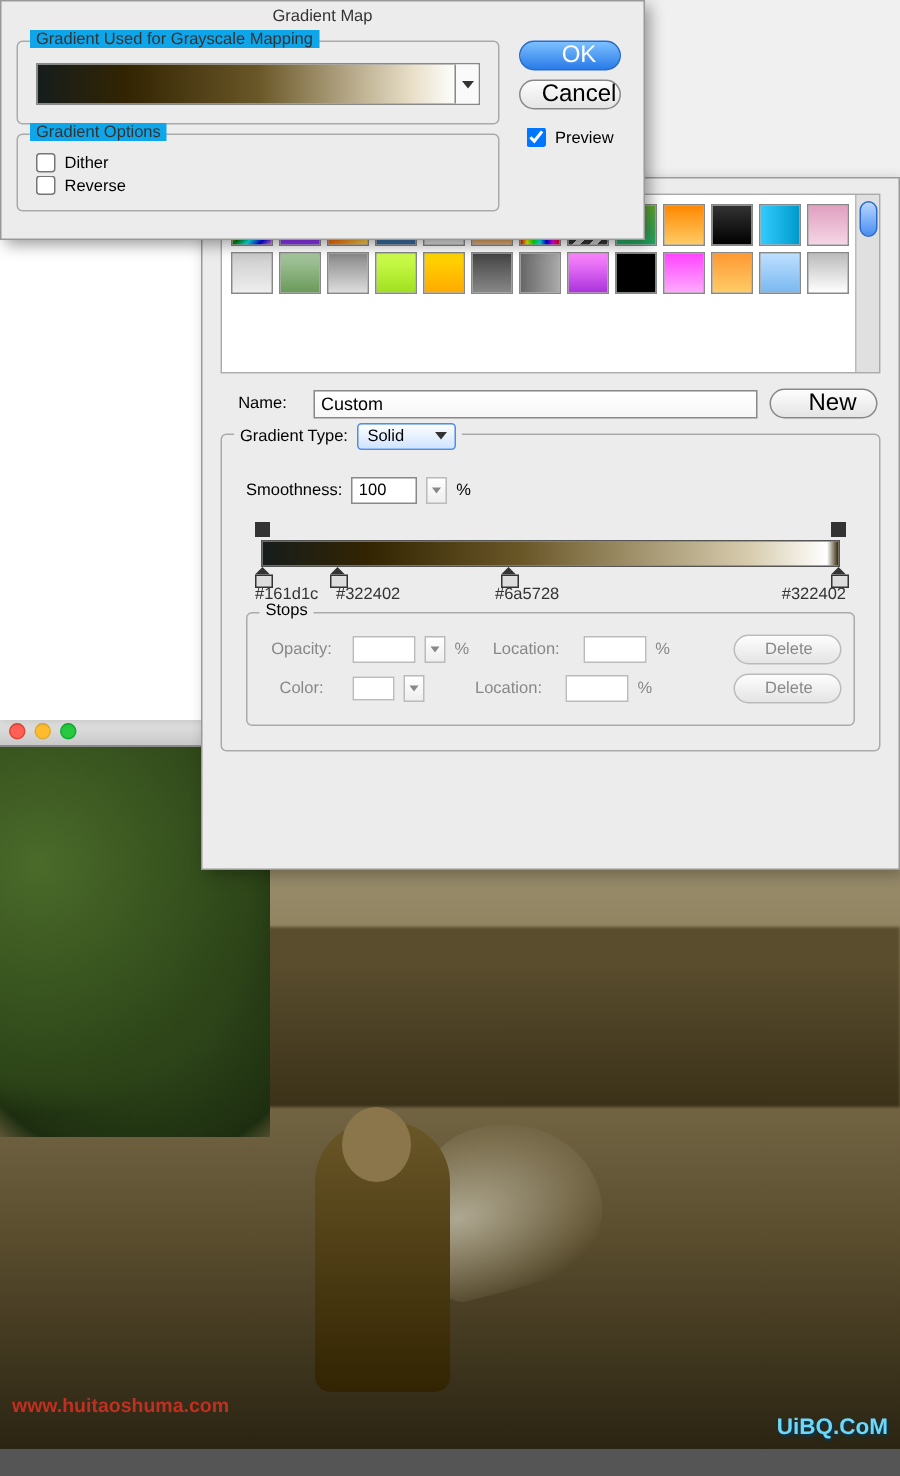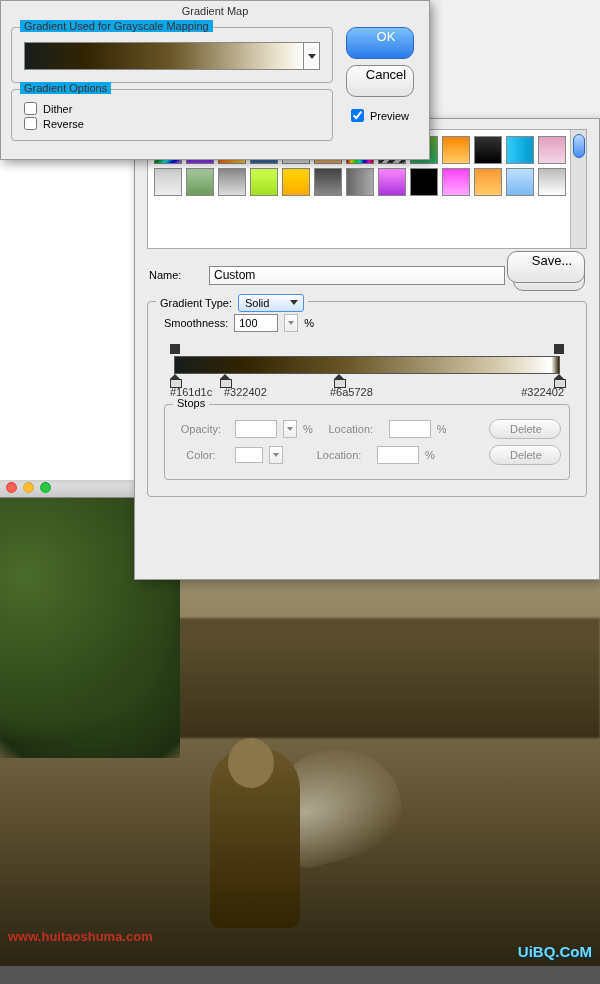--- a/index.html
+++ b/index.html
@@ -11,43 +11,43 @@
 .gm-fieldset { border: 1px solid #aaa; border-radius: 4px; margin: 6px 10px; padding: 10px 8px 8px; position: relative; }
 .gm-legend { position: absolute; top: -8px; left: 8px; background: #0ea5e9; padding: 0 4px; font-size: 11px; color: #333; }
 .gm-gradient-bar { height: 28px; background: linear-gradient(to right, #161d1c, #322402 20%, #6a5728 50%, #e8dfc8 85%, #fff 95%); border: 1px solid #888; margin: 4px; position: relative; }
 .gm-gradient-ctrl { position: absolute; right: 0; top:0; bottom:0; width: 16px; background: #fafafa; border-left: 1px solid #888; display:flex; align-items:center; justify-content:center; }
 .gm-gradient-ctrl::after { content:""; border-left:4px solid transparent; border-right:4px solid transparent; border-top:5px solid #333; }
 .gm-right { position: absolute; top: 26px; right: 12px; width: 74px; display:flex; flex-direction:column; gap:6px; align-items:center; }
 .gm-opt-row { display:flex; align-items:center; gap:6px; margin:2px 4px; }
 .gm-check { width:13px; height:13px; }
 
 
-.mac-btn { width: 68px; height: 32px; border-radius: 10px; border: 1px solid #888; background: linear-gradient(#fdfdfd,#e4e4e4); font-size:13px; text-align:center; line-height:18px; cursor:pointer;padding-left:12px; }
+.mac-btn { width: 68px; height: 20px; border-radius: 10px; border: 1px solid #888; background: linear-gradient(#fdfdfd,#e4e4e4); font-size:16px; text-align:center; line-height:18px; cursor:pointer;padding-left:12px; }
 .mac-btn.primary { background: linear-gradient(#7cc0ff,#2a7be8); color:#fff; border-color:#2a6bc8; }
 
 
 .ge-dialog { position: absolute; top: 118px; left: 134px; width: 466px; height: 462px; background: #ececec; border: 1px solid #999; box-shadow: 3px 3px 10px rgba(0,0,0,0.3); z-index: 20; }
 .ge-presets-wrap { margin: 10px 12px 4px; }
 .ge-presets-box { border: 1px solid #aaa; background:#fff; height: 120px; padding:6px; display:flex; flex-wrap:wrap; gap:4px; position: relative; align-content:flex-start; }
 .ge-swatch { width: 28px; height: 28px; border:1px solid #888; }
 .ge-scroll { position:absolute; right:0; top:0; bottom:0; width:16px; background:#e0e0e0; border-left:1px solid #bbb; }
 .ge-scroll-thumb { position:absolute; top:4px; left:2px; width:12px; height:24px; background:linear-gradient(#b9d6ff,#4a8ef0); border-radius:6px; border:1px solid #2a6bc8; }
 .ge-arrow { position:absolute; right: 16px; top: 8px; width:14px; height:14px; display:flex; align-items:center; justify-content:center; }
 .ge-arrow::after { content:""; border-top:4px solid transparent; border-bottom:4px solid transparent; border-left:5px solid #333; }
 .ge-right-panel { position:absolute; top: 18px; right: 10px; width: 82px; display:flex; flex-direction:column; gap:6px; }
 .ge-right-panel .mac-btn { width: 78px; }
 .ge-row { display:flex; align-items:center; gap:8px; margin: 10px 14px; }
-.ge-label { width: 52px; text-align:left; }
+.ge-label { width: 52px; text-align:center; }
 .ge-input { flex:1; height: 19px; border:1px solid #888; background: linear-gradient(#fff,#f7f7f7); padding: 0 4px; font-size:12px; }
 .ge-new-btn { width: 72px; }
 .ge-type-fieldset { border:1px solid #aaa; border-radius:4px; margin: 8px 12px; padding: 12px 8px 8px; position:relative; }
 .ge-type-legend { position:absolute; top:-8px; left:8px; background:#ececec; padding:0 4px; display:flex; align-items:center; gap:6px; }
 .ge-select { height:18px; border:1px solid #4a8ef0; border-radius:3px; padding:0 34px 0 6px; background:linear-gradient(#fefefe,#d0e3ff); position:relative; font-size:11px; display:inline-flex; align-items:center; }
 .ge-select::after { content:""; position:absolute; right:5px; top:5px; border-left:4px solid transparent; border-right:4px solid transparent; border-top:5px solid #333; }
-.ge-smooth-row { display:flex; align-items:center; gap:6px; margin: 0 8px 10px; }
+.ge-smooth-row { display:flex; align-items:center; gap:6px; margin: 16px 8px 10px; }
 .ge-smooth-input { width:44px; height:18px; border:1px solid #888; text-align:left; padding:0 4px; }
 .ge-ramp-area { margin: 0 8px; position:relative; height: 44px; }
 .ge-ramp { position:absolute; left:10px; right:10px; top:14px; height:18px; border:1px solid #555; background: linear-gradient(to right, #161d1c 0%, #322402 18%, #6a5728 45%, #d8cdb0 85%, #fff 98%, #322402 100%); }
 .ge-opac-stop { position:absolute; top:2px; width:10px; height:10px; background:#333; }
 .ge-color-stop { position:absolute; top:32px; width:10px; height:12px; }
 .ge-color-stop::before { content:""; display:block; width:0; height:0; border-left:5px solid transparent; border-right:5px solid transparent; border-bottom:5px solid #333; }
 .ge-color-stop::after { content:""; display:block; width:10px; height:7px; background:#ddd; border:1px solid #333; }
 .ge-stop-labels { display:flex; margin: 0 14px 4px; font-size:10px; color:#333; position:relative; height: 14px; }
 .ge-stop-labels span { position:absolute; }
 .ge-stops-fieldset { border:1px solid #aaa; border-radius:4px; margin:2px 8px 8px; padding: 14px 8px 8px; position:relative; }

